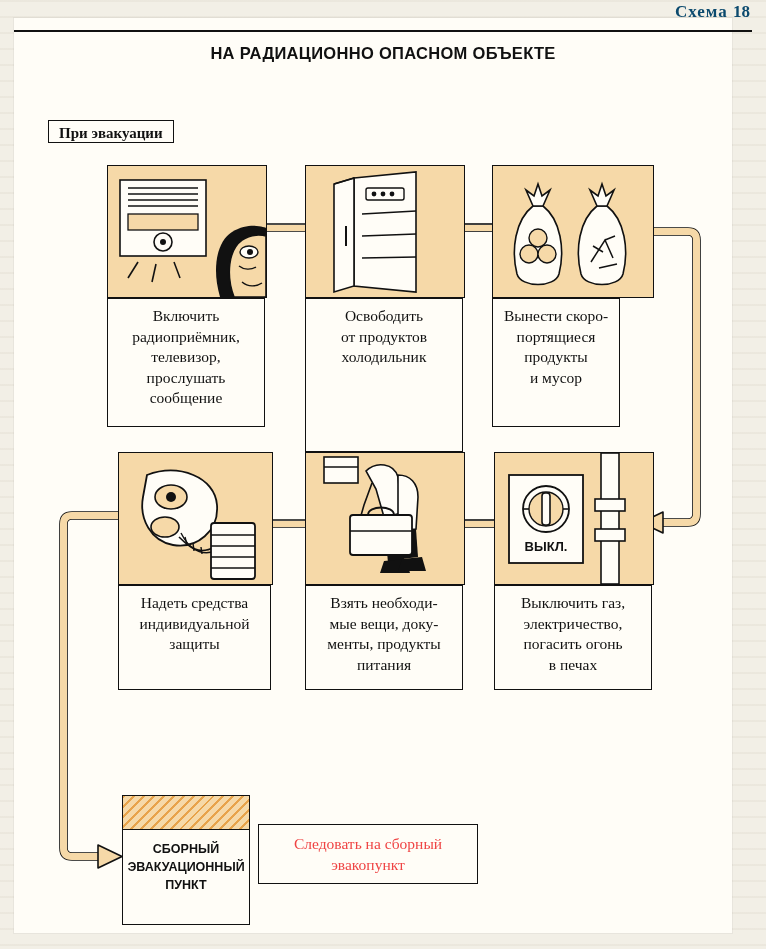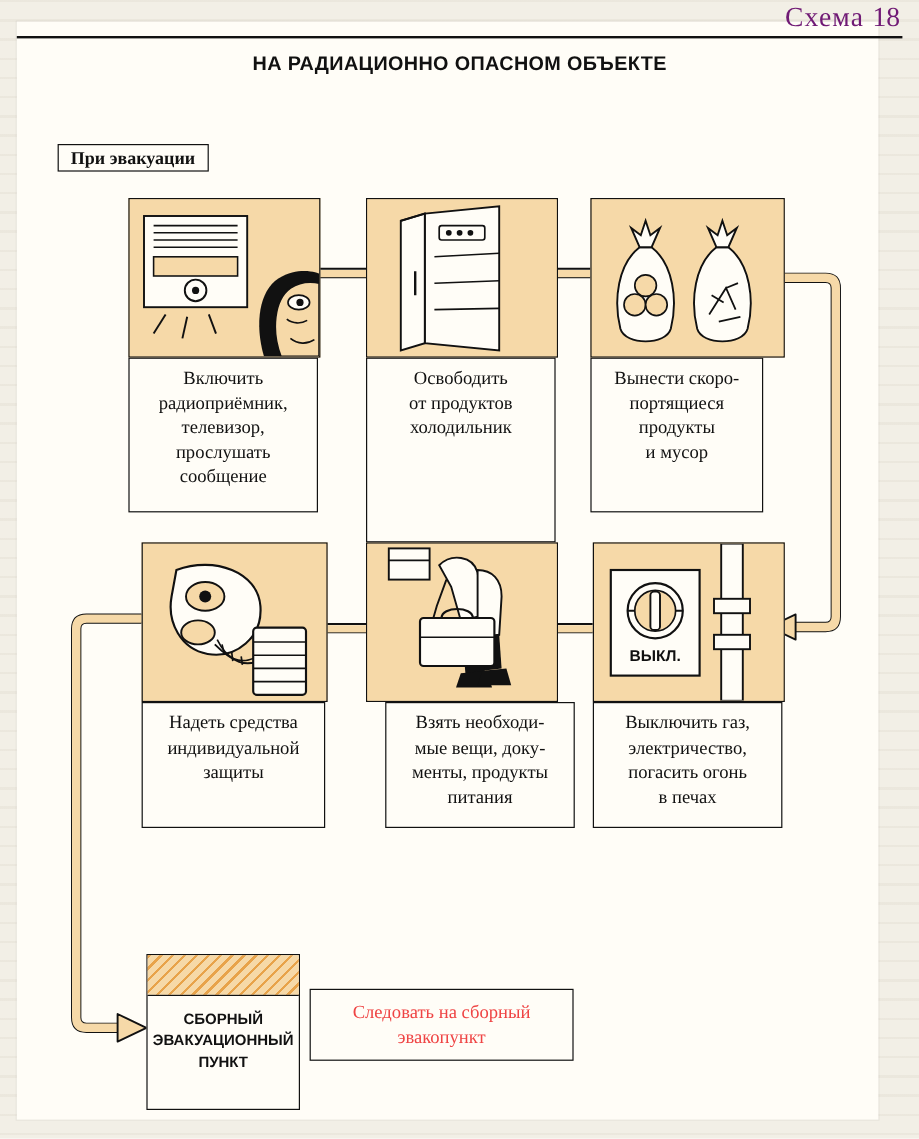--- a/index.html
+++ b/index.html
@@ -37,24 +37,24 @@
     top: 18px;
     width: 718px;
     height: 915px;
     background: #fffdf7;
     box-shadow: 0 0 0 1px rgba(0,0,0,0.04);
   }
   .scheme-label {
     position: absolute;
     right: 16px;
     top: 2px;
-    font-size: 23px;
-    font-weight: normal;
+    font-size: 17px;
+    font-weight: bold;
     letter-spacing: 1px;
-    color: #701a75;
+    color: #0c4a6e;
   }
   .scheme-label .num { letter-spacing: 0; }
   .rule {
     position: absolute;
     left: 14px;
     right: 14px;
     top: 30px;
     height: 2px;
     background: #111;
   }
@@ -291,21 +291,21 @@
         <path d="M104,40 C86,54 82,84 88,108 C92,122 126,122 130,108 C136,84 132,54 114,40 Z" fill="#fffdf7" stroke="#111" stroke-width="1.6"></path>
         <path d="M104,40 L97,24 L105,30 L109,18 L113,30 L121,24 L114,40 Z" fill="#fffdf7" stroke="#111" stroke-width="1.6"></path>
         <g stroke="#111" stroke-width="1.5" fill="none">
           <path d="M98,96 L112,74 L120,92"></path>
           <path d="M106,102 L124,98"></path>
           <path d="M112,74 L122,70"></path>
           <path d="M100,80 L110,86"></path>
         </g>
       </svg>
     </div>
-    <div class="cap" style="width:144px;height:129px;white-space:pre-line;">Вынести скоро-
+    <div class="cap" style="width:128px;height:129px;white-space:pre-line;">Вынести скоро-
 портящиеся
 продукты
 и мусор</div>
   </div>
 
   <div class="node" style="left:118px; top:452px;">
     <div class="pic" style="width:153px;height:131px;">
       <svg viewBox="0 0 153 131" width="153" height="131">
         <rect x="0" y="0" width="153" height="131" fill="#f6d9a8"></rect>
 
@@ -350,21 +350,21 @@
         <path d="M78,64 L96,62 L98,108 L82,110 Z" fill="#111"></path>
         <path d="M78,108 L100,106 L104,120 L74,120 Z" fill="#111"></path>
         <path d="M96,106 L116,104 L120,118 L92,118 Z" fill="#111"></path>
 
         <path d="M66,30 L58,52 L54,66" fill="none" stroke="#111" stroke-width="1.6"></path>
         <rect x="44" y="62" width="62" height="40" rx="3" fill="#fffdf7" stroke="#111" stroke-width="1.8"></rect>
         <path d="M62,62 C62,52 88,52 88,62" fill="none" stroke="#111" stroke-width="1.8"></path>
         <line x1="44" y1="78" x2="106" y2="78" stroke="#111" stroke-width="1.3"></line>
       </svg>
     </div>
-    <div class="cap" style="width:158px;height:105px;white-space:pre-line;margin-left:16px;">Взять необходи-
+    <div class="cap" style="width:158px;height:105px;white-space:pre-line;">Взять необходи-
 мые вещи, доку-
 менты, продукты
 питания</div>
   </div>
 
   <div class="node" style="left:494px; top:452px;">
     <div class="pic" style="width:158px;height:131px;">
       <svg viewBox="0 0 158 131" width="158" height="131">
         <rect x="0" y="0" width="158" height="131" fill="#f6d9a8"></rect>
 

